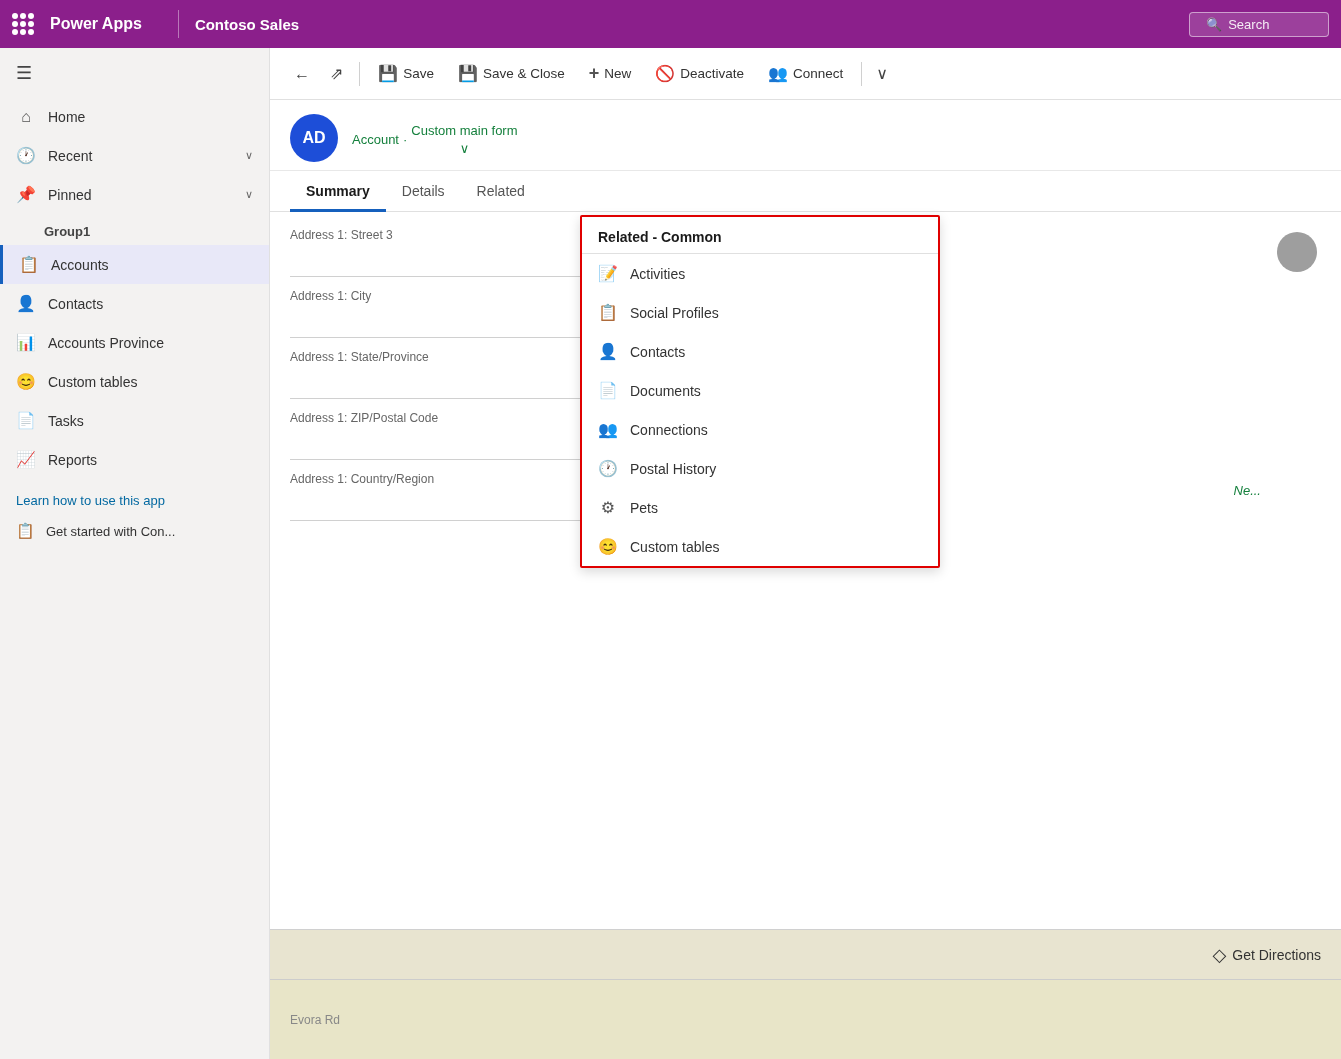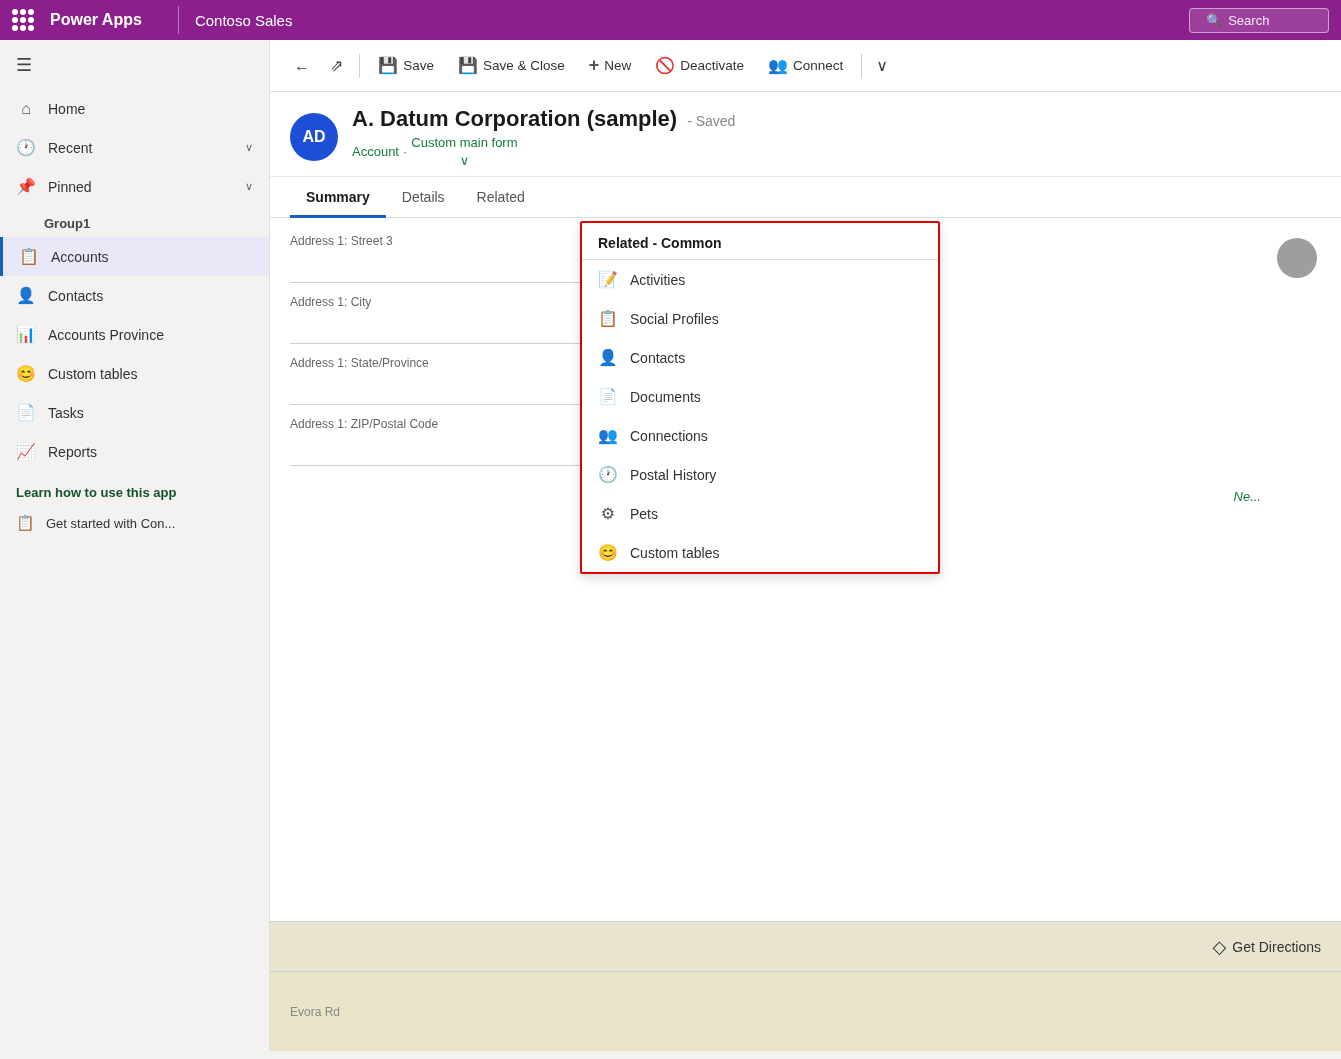--- a/index.html
+++ b/index.html
@@ -1,37 +1,37 @@
 <!DOCTYPE html>
 <html><head>
   <meta charset="utf-8">
   <style>
     * { box-sizing: border-box; margin: 0; padding: 0; }
     body { font-family: 'Segoe UI', Arial, sans-serif; font-size: 14px; background: #f3f2f1; height: 1059px; overflow: hidden; }
 
     
     .top-nav {
       background: #8B1F8B;
-      height: 40px;
+      height: 48px;
       display: flex;
       align-items: center;
       padding: 0 12px;
       color: white;
     }
     .top-nav-dots {
       display: grid;
       grid-template-columns: repeat(3,6px);
       grid-template-rows: repeat(3,6px);
       gap: 2px;
       margin-right: 16px;
     }
     .dot { width: 6px; height: 6px; background: white; border-radius: 50%; }
     .top-nav-title { font-weight: 700; font-size: 16px; margin-right: 20px; }
     .top-nav-divider { width: 1px; height: 28px; background: rgba(255,255,255,0.4); margin: 0 16px; }
-    .top-nav-app { font-size: 15px; }
+    .top-nav-app { font-size: 15px; font-weight: bold; }
     .top-nav-search {
       margin-left: auto;
       background: rgba(255,255,255,0.15);
       border: 1px solid rgba(255,255,255,0.5);
       border-radius: 4px;
       display: flex;
       align-items: center;
       padding: 4px 10px;
       color: white;
       min-width: 140px;
@@ -61,21 +61,21 @@
       padding: 10px 16px;
       cursor: pointer;
       color: #333;
       font-size: 14px;
     }
     .sidebar-nav-item .nav-icon { width: 20px; margin-right: 12px; text-align: center; color: #555; font-size: 16px; }
     .sidebar-nav-item .nav-chevron { margin-left: auto; font-size: 11px; color: #666; }
     .sidebar-group-label { padding: 10px 16px 6px; font-weight: 600; font-size: 13px; color: #444; margin-left: 28px; }
     .sidebar-nav-item.active { background: #e8e8f8; border-left: 3px solid #1560bd; }
     .sidebar-nav-item.active .nav-icon { color: #1560bd; }
-    .sidebar-learn { padding: 14px 16px 6px; font-weight: 700; font-size: 13px; color: #14532d; }
+    .sidebar-learn { padding: 14px 16px 6px; font-weight: 400; font-size: 13px; color: #0369a1; }
     .sidebar-get-started {
       display: flex;
       align-items: center;
       padding: 8px 16px;
       cursor: pointer;
       color: #333;
       font-size: 13px;
     }
     .sidebar-get-started .nav-icon { width: 20px; margin-right: 10px; font-size: 15px; color: #555; }
 
@@ -340,24 +340,20 @@
       <button class="toolbar-nav-btn toolbar-more">
         <span>∨</span>
       </button>
     </div>
 
     <div class="record-header">
       <div class="record-avatar">
         <span>AD</span>
       </div>
       <div>
-        <div style="display:flex; align-items:baseline;">
-          <span class="record-title">A. Datum Corporation (sample)</span>
-          <span class="record-saved">- Saved</span>
-        </div>
         <div class="record-subtitle">
           <span>Account</span>
           <span>·</span>
           <span style="cursor:pointer; display:flex; align-items:center; gap:3px;flex-direction:column;">
             <span>Custom main form</span>
             <span>∨</span>
           </span>
         </div>
       </div>
     </div>
@@ -422,20 +418,24 @@
             <div class="form-field-value"></div>
           </div>
           <div class="form-field">
             <div class="form-field-label">Address 1: State/Province</div>
             <div class="form-field-value"></div>
           </div>
           <div class="form-field">
             <div class="form-field-label">Address 1: ZIP/Postal Code</div>
             <div class="form-field-value"></div>
           </div>
+          <div class="form-field">
+            <div class="form-field-label">Address 1: Country/Region</div>
+            <div class="form-field-value"></div>
+          </div>
         </div>
         <div class="form-column">
           <div style="float:right; margin:4px;">
             <div class="right-panel-avatar"></div>
           </div>
           <div style="position:absolute; right:80px; top:271px; font-size:13px; color:#15803d; font-style:italic;">Ne...</div>
         </div>
       </div>
     </div>
 

